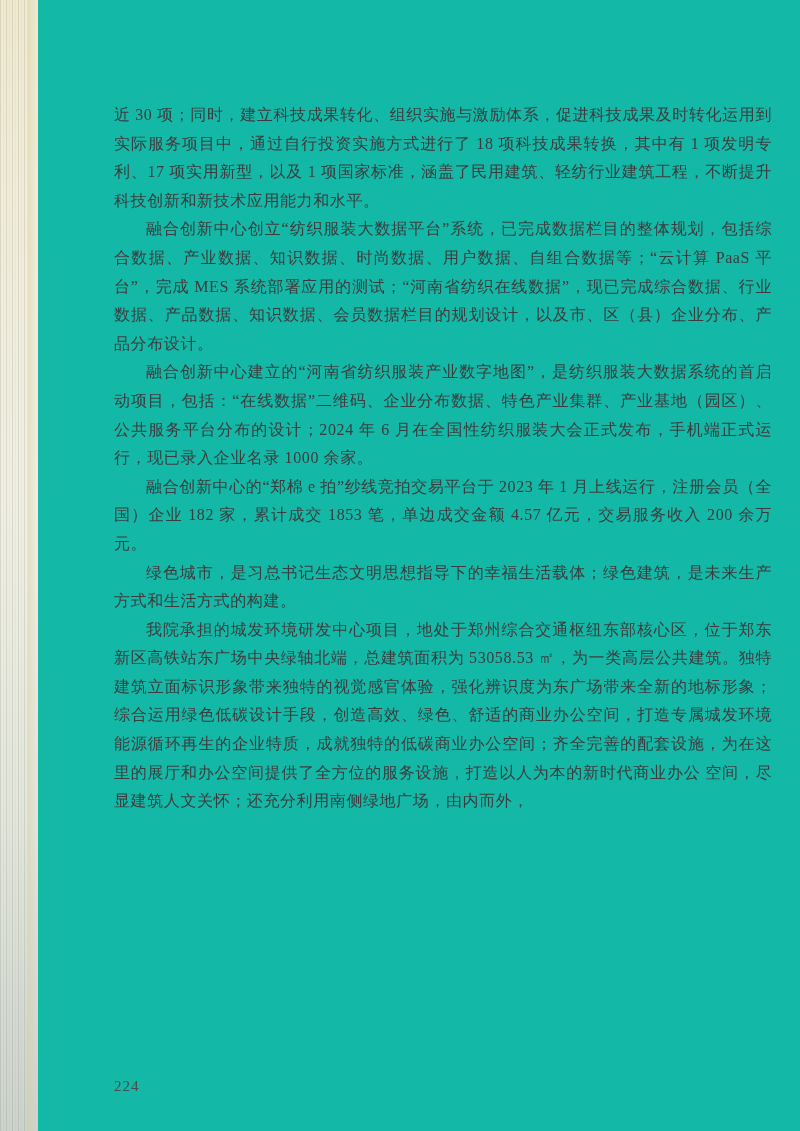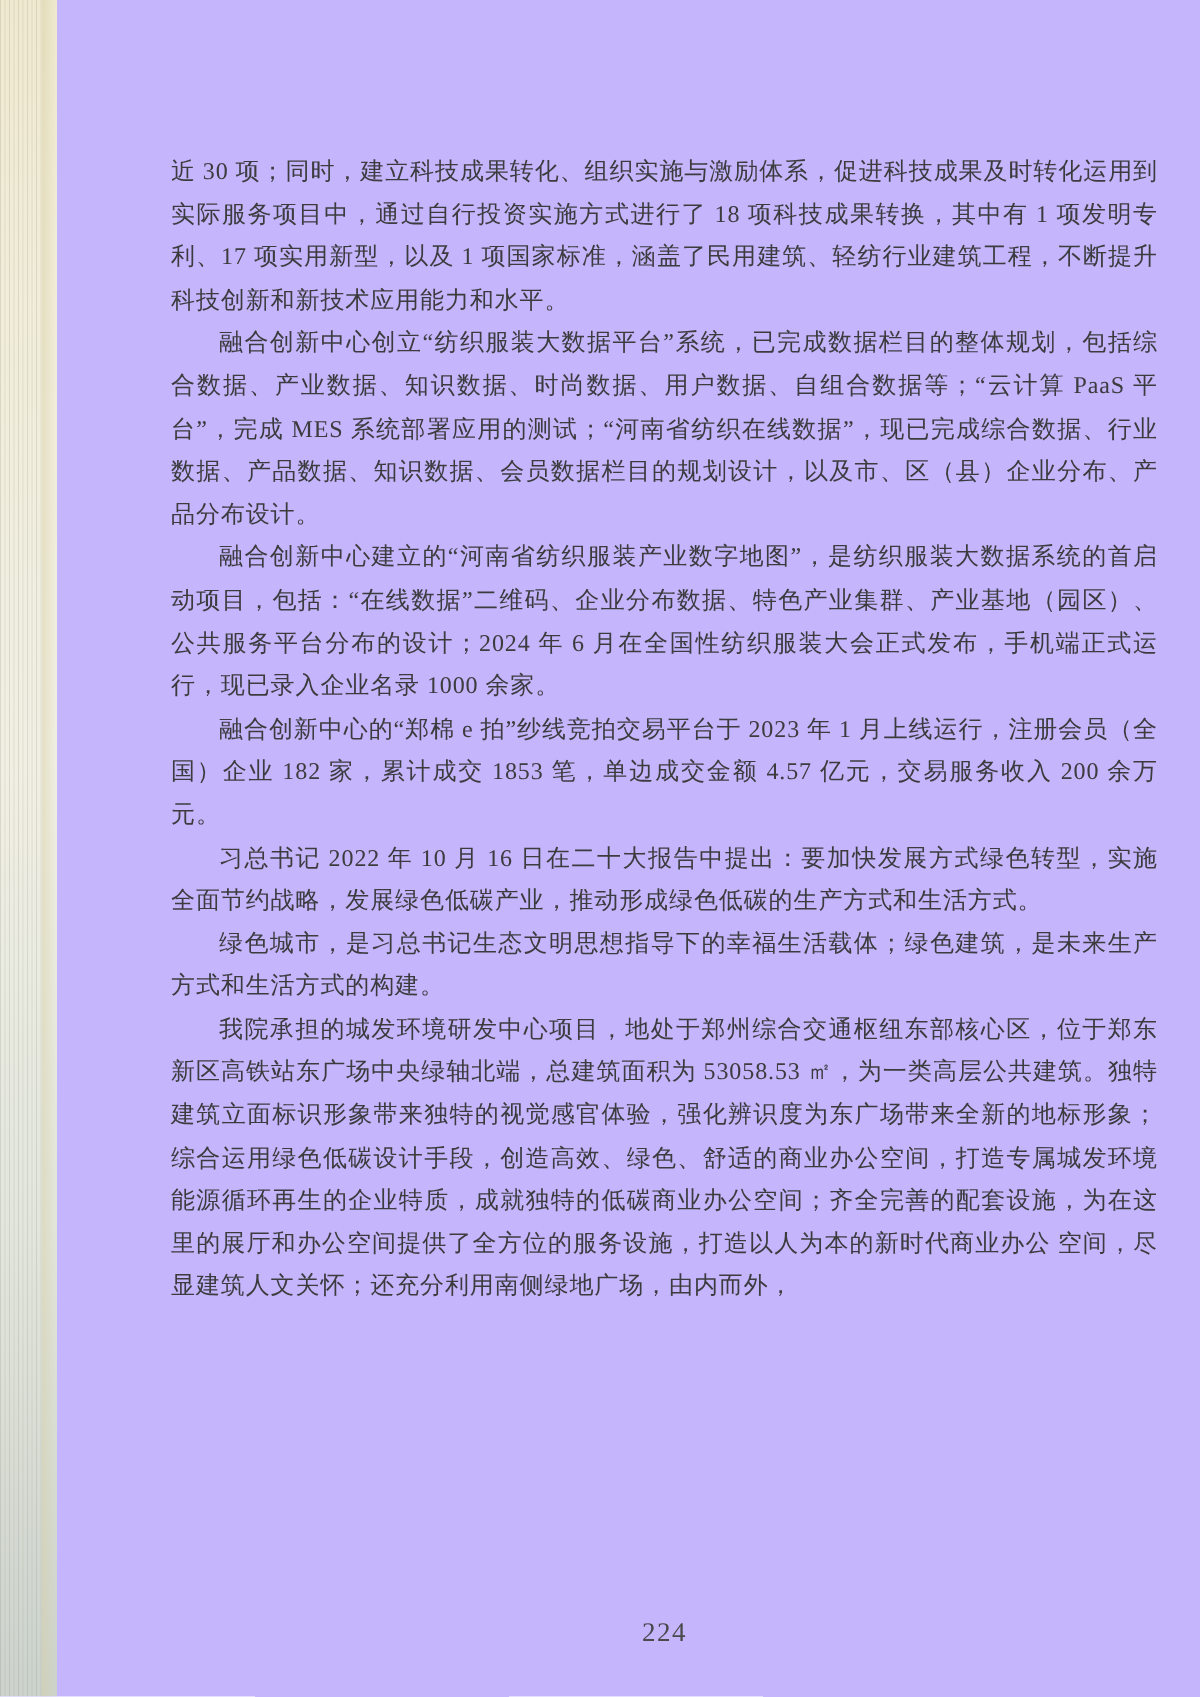--- a/index.html
+++ b/index.html
@@ -4,21 +4,21 @@
 <style>
   html, body {
     margin: 0;
     padding: 0;
     background: #ffffff;
   }
   .page {
     position: relative;
     width: 800px;
     height: 1131px;
-    background: #c4b5fd;
+    background: #14b8a6;
     overflow: hidden;
     font-family: "Liberation Serif", "DejaVu Serif", serif;
   }
   
   .book-edge {
     position: absolute;
     left: 0; top: 0;
     width: 38px; height: 1131px;
     background:
       linear-gradient(180deg,
@@ -61,41 +61,39 @@
     padding: 0;
   }
   .text-block p.ind {
     text-indent: 2em;
   }
   .page-footer {
     position: absolute;
     left: 114px;
     width: 658px;
     top: 1078px;
-    text-align: center;
     color: #4a4a4c;
-    font-size: 18px;
+    font-size: 15px;
     letter-spacing: 1px;
   }
 </style>
 </head>
 <body>
 
 <div class="page">
 
   <div class="book-edge">
     <div class="striations"></div>
     <div class="fade"></div>
   </div>
 
   <div class="text-block">
     <p>近 30 项；同时，建立科技成果转化、组织实施与激励体系，促进科技成果及时转化运用到实际服务项目中，通过自行投资实施方式进行了 18 项科技成果转换，其中有 1 项发明专利、17 项实用新型，以及 1 项国家标准，涵盖了民用建筑、轻纺行业建筑工程，不断提升科技创新和新技术应用能力和水平。</p>
     <p class="ind">融合创新中心创立“纺织服装大数据平台”系统，已完成数据栏目的整体规划，包括综合数据、产业数据、知识数据、时尚数据、用户数据、自组合数据等；“云计算 PaaS 平台”，完成 MES 系统部署应用的测试；“河南省纺织在线数据”，现已完成综合数据、行业数据、产品数据、知识数据、会员数据栏目的规划设计，以及市、区（县）企业分布、产品分布设计。</p>
     <p class="ind">融合创新中心建立的“河南省纺织服装产业数字地图”，是纺织服装大数据系统的首启动项目，包括：“在线数据”二维码、企业分布数据、特色产业集群、产业基地（园区）、公共服务平台分布的设计；2024 年 6 月在全国性纺织服装大会正式发布，手机端正式运行，现已录入企业名录 1000 余家。</p>
     <p class="ind">融合创新中心的“郑棉 e 拍”纱线竞拍交易平台于 2023 年 1 月上线运行，注册会员（全国）企业 182 家，累计成交 1853 笔，单边成交金额 4.57 亿元，交易服务收入 200 余万元。</p>
-    <p class="ind">习总书记 2022 年 10 月 16 日在二十大报告中提出：要加快发展方式绿色转型，实施全面节约战略，发展绿色低碳产业，推动形成绿色低碳的生产方式和生活方式。</p>
     <p class="ind">绿色城市，是习总书记生态文明思想指导下的幸福生活载体；绿色建筑，是未来生产方式和生活方式的构建。</p>
     <p class="ind">我院承担的城发环境研发中心项目，地处于郑州综合交通枢纽东部核心区，位于郑东新区高铁站东广场中央绿轴北端，总建筑面积为 53058.53 ㎡，为一类高层公共建筑。独特建筑立面标识形象带来独特的视觉感官体验，强化辨识度为东广场带来全新的地标形象；综合运用绿色低碳设计手段，创造高效、绿色、舒适的商业办公空间，打造专属城发环境能源循环再生的企业特质，成就独特的低碳商业办公空间；齐全完善的配套设施，为在这里的展厅和办公空间提供了全方位的服务设施，打造以人为本的新时代商业办公 空间，尽显建筑人文关怀；还充分利用南侧绿地广场，由内而外，</p>
   </div>
 
   <div class="page-footer">224</div>
 
 </div>
 
 </body></html>

